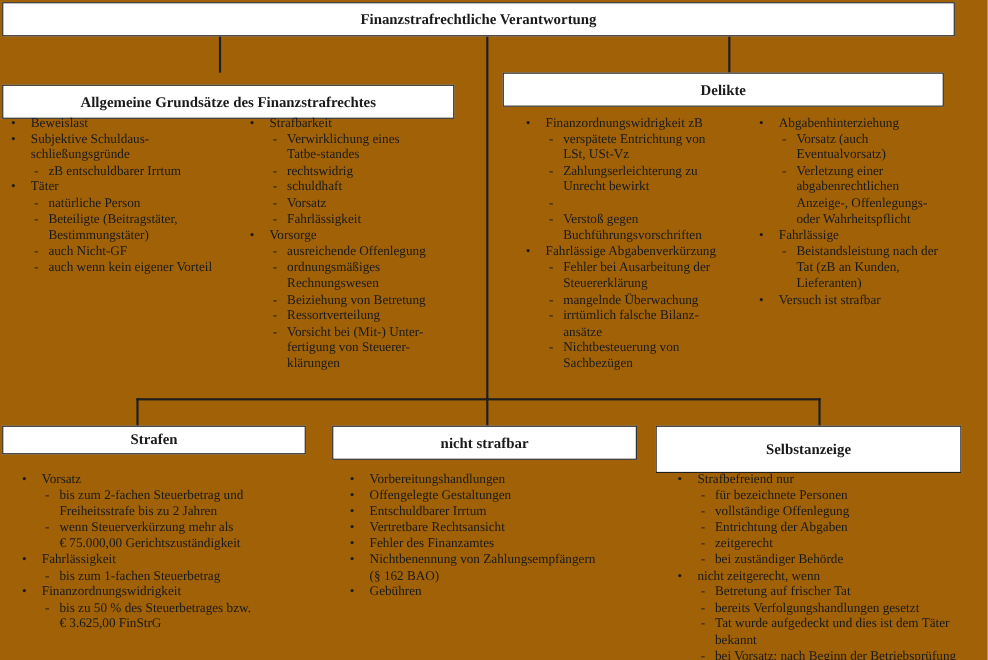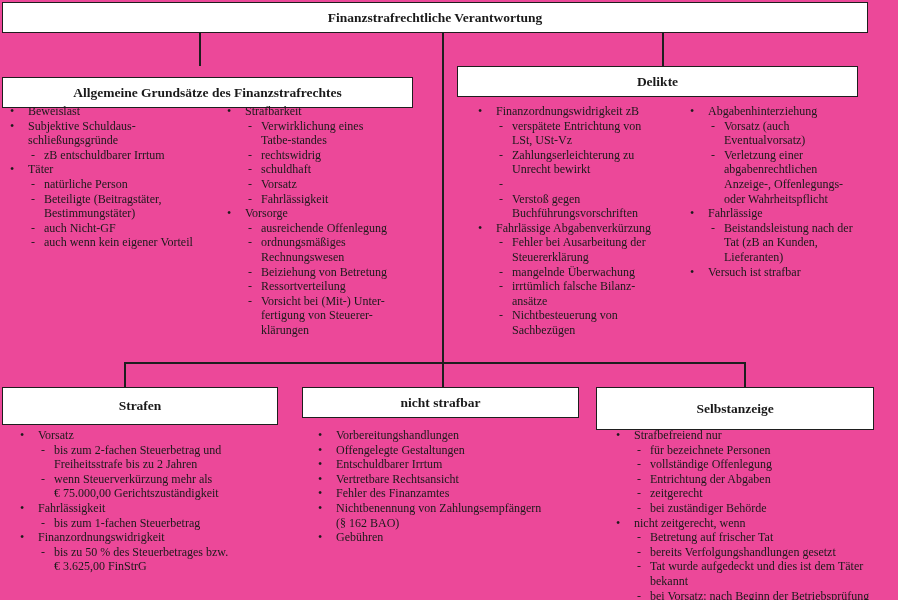--- a/index.html
+++ b/index.html
@@ -1,17 +1,17 @@
 <!DOCTYPE html>
 <html><head>
 <meta charset="utf-8">
 <style>
   html,body{margin:0;padding:0;background:#ffffff;}
   .canvas{
-    position:relative;width:898px;height:600px;background:#ec4899;
+    position:relative;width:898px;height:600px;background:#a16207;
     font-family:"Liberation Serif","DejaVu Serif",serif;color:#1a1a1a;
     overflow:hidden;
   }
   .box{
     position:absolute;border:1.5px solid #1e1e1e;background:#ffffff;
     display:flex;align-items:center;justify-content:center;
     font-weight:bold;font-size:13.5px;box-sizing:border-box;
   }
   .vline,.hline{position:absolute;background:#1e1e1e;}
   .list{position:absolute;box-sizing:border-box;}
@@ -35,21 +35,21 @@
 
   <div class="box" style="left:2px;top:2px;width:866px;height:31px;">
     <span>Finanzstrafrechtliche Verantwortung</span>
   </div>
   <div class="box" style="left:2px;top:77px;width:411px;height:31px;">
     <span>Allgemeine Grundsätze des Finanzstrafrechtes</span>
   </div>
   <div class="box" style="left:457px;top:66px;width:401px;height:31px;">
     <span>Delikte</span>
   </div>
-  <div class="box" style="left:2px;top:387px;width:276px;height:38px;">
+  <div class="box" style="left:2px;top:387px;width:276px;height:26px;">
     <span>Strafen</span>
   </div>
   <div class="box" style="left:302px;top:387px;width:277px;height:31px;text-align:right;">
     <span>nicht strafbar</span>
   </div>
   <div class="box" style="left:596px;top:387px;width:278px;height:43px;">
     <span>Selbstanzeige</span>
   </div>
 
   <div class="list" style="left:8px;top:104px;width:216px;">

